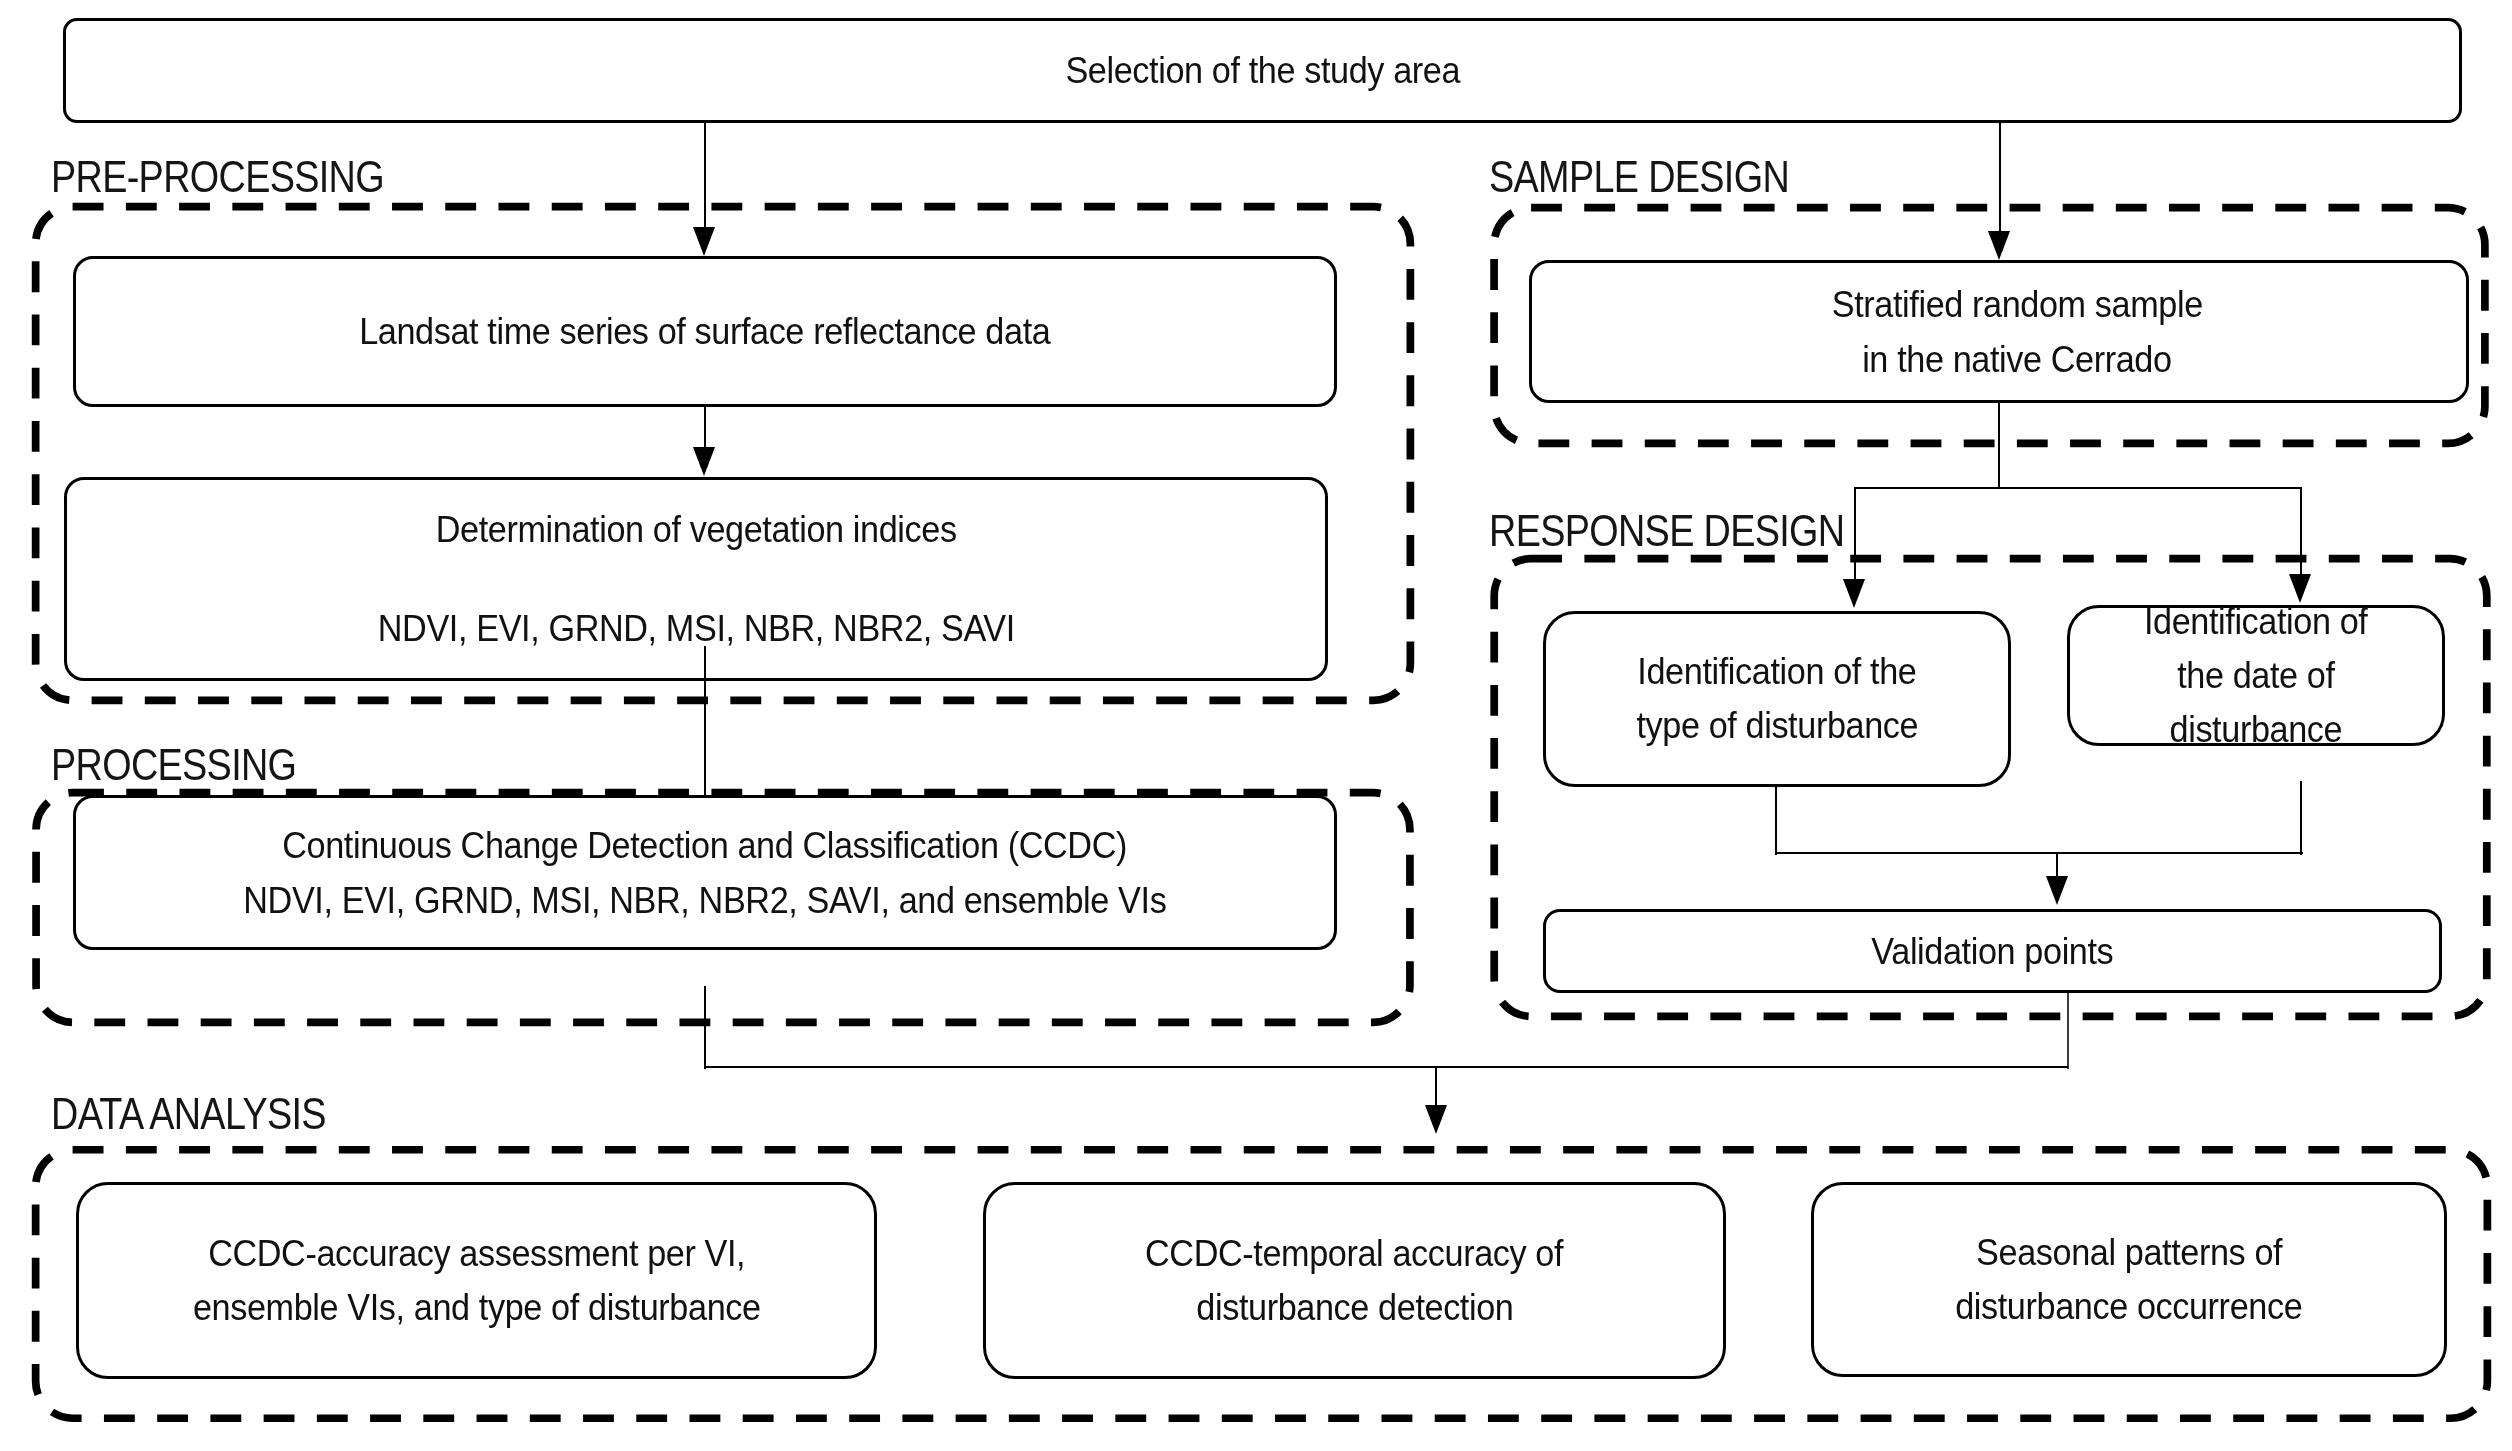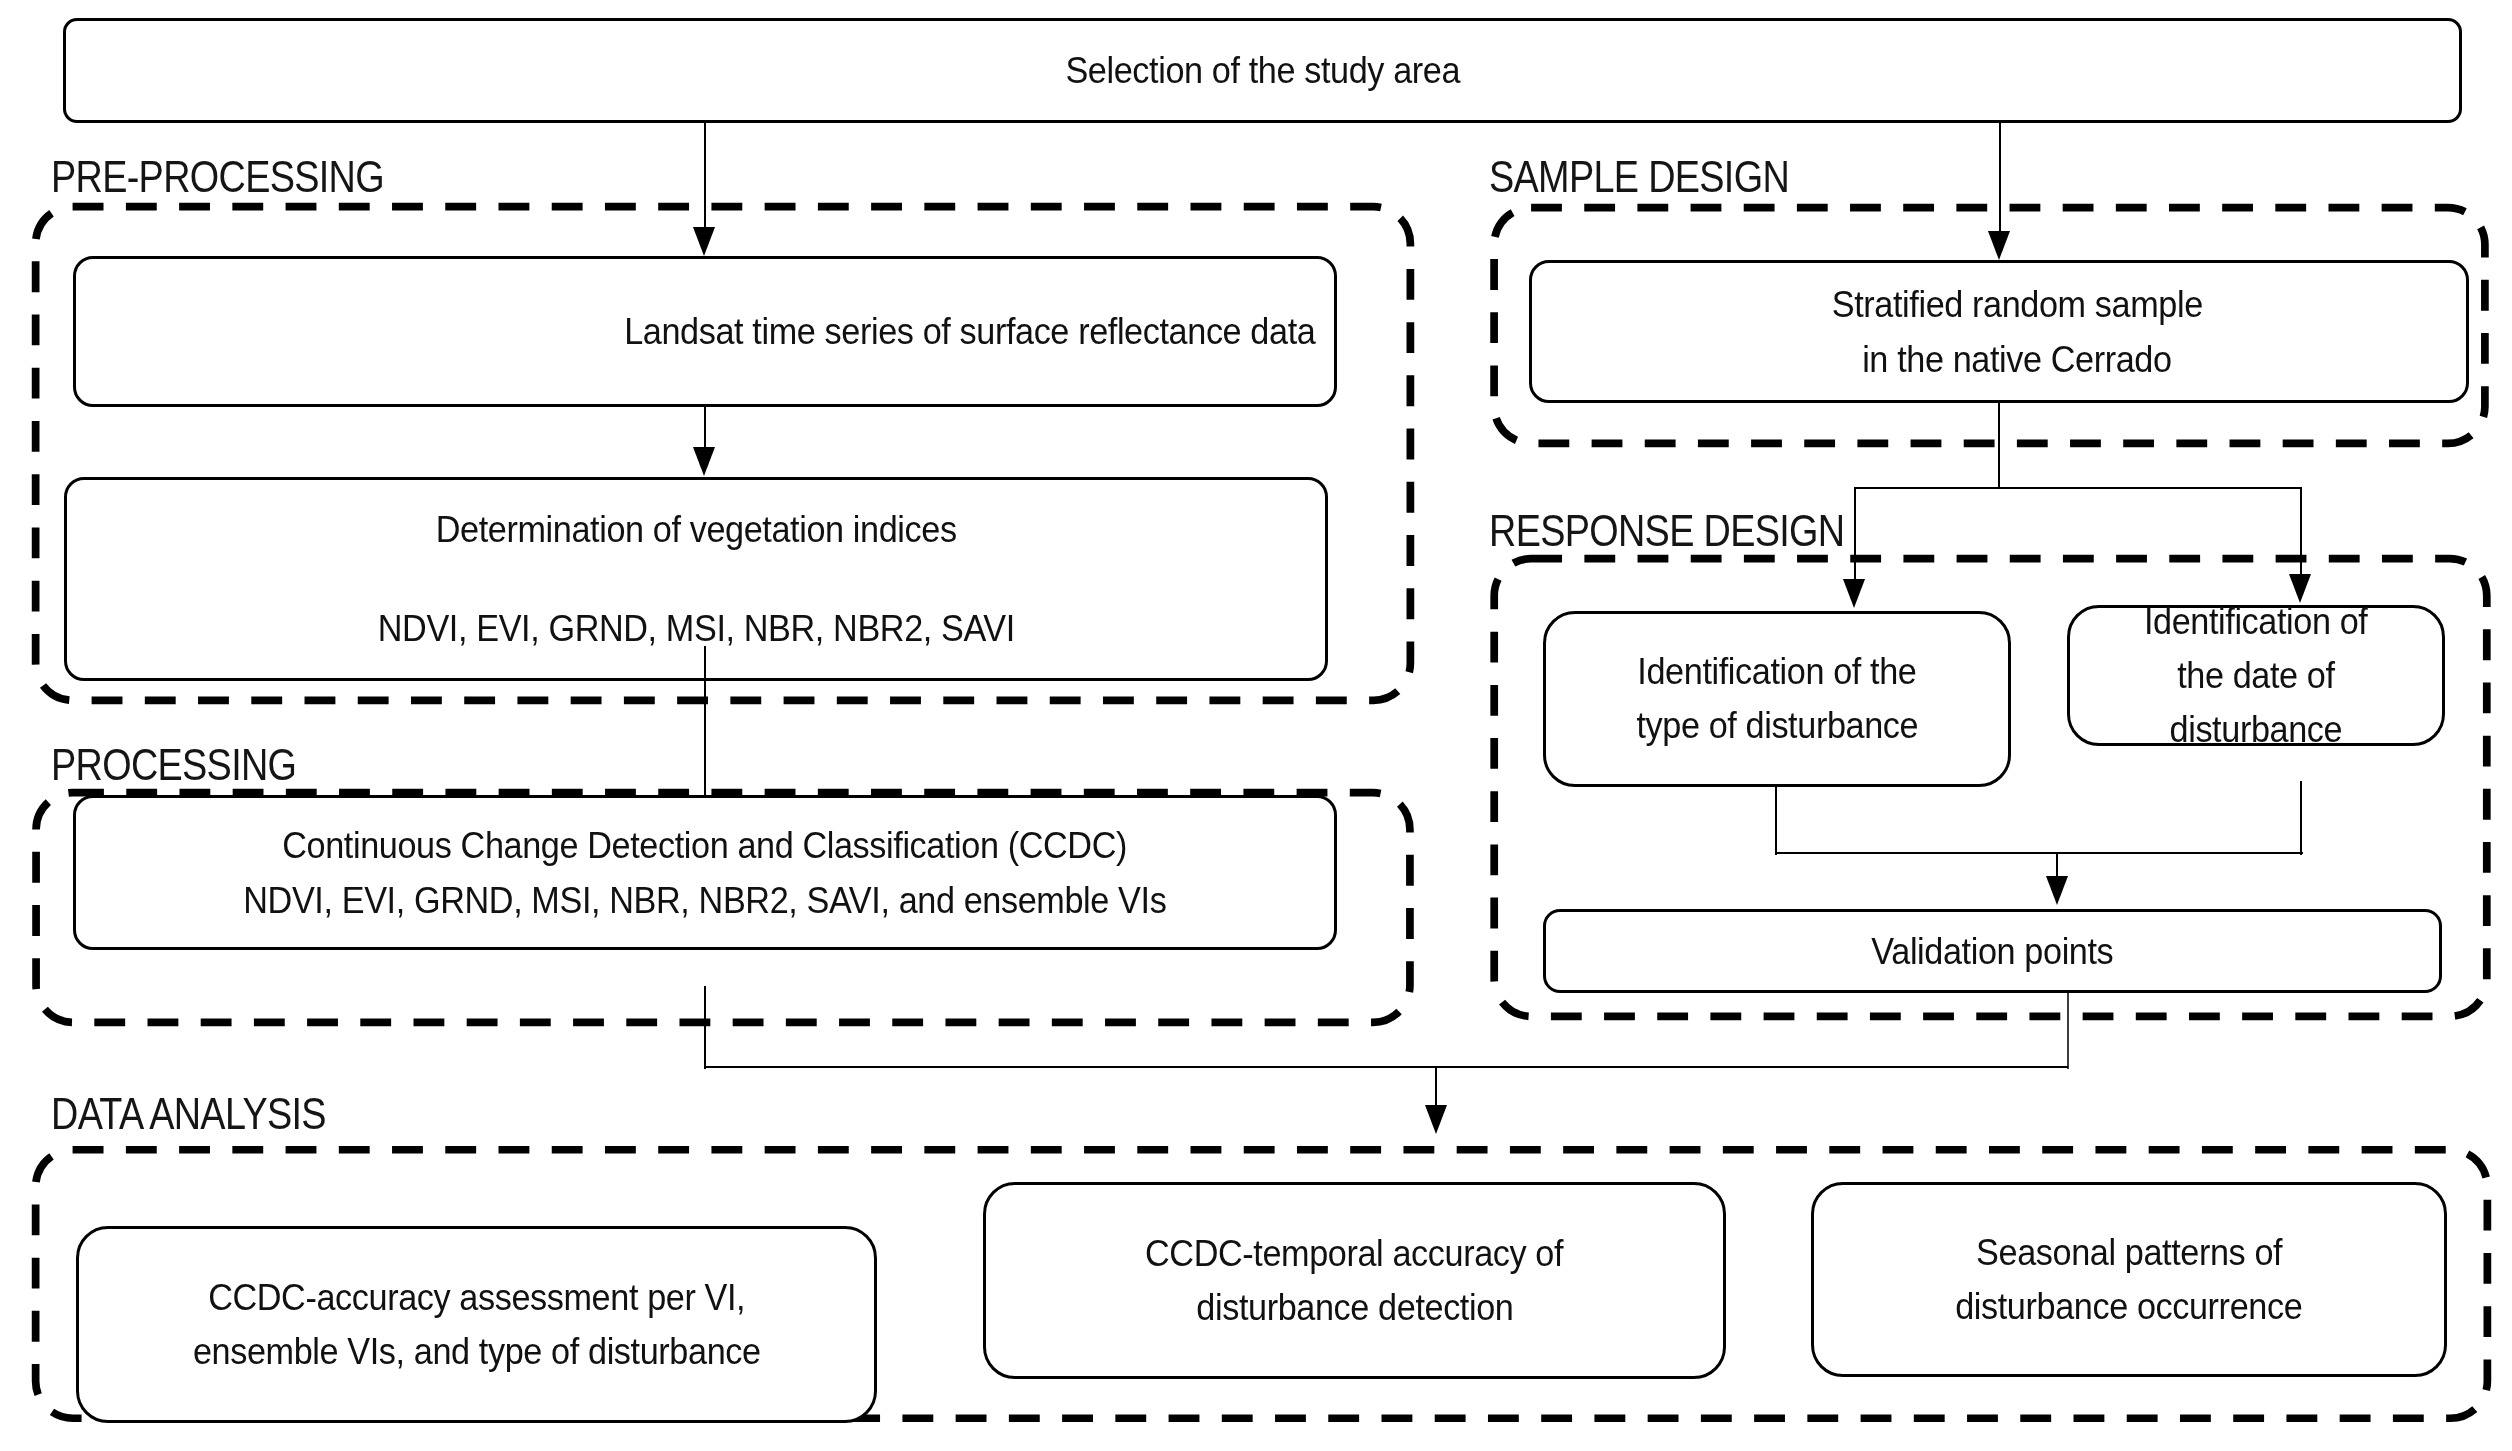--- a/index.html
+++ b/index.html
@@ -42,21 +42,21 @@
   <div class="ah" style="left:693px;top:227px;"></div>
   <div class="vline" style="left:1999px;top:123px;height:110px;"></div>
   <div class="ah" style="left:1988px;top:231px;"></div>
 
   <div class="seclabel" style="left:51px;top:154px;">PRE-PROCESSING</div>
 
   <svg class="dashed" style="left:31px;top:202px;" width="1384" height="503" viewBox="0 0 1794 652">
     <rect x="6" y="6" width="1782" height="640" rx="48" fill="none" stroke="#000" stroke-width="10" stroke-dasharray="40 29"></rect>
   </svg>
 
-  <div class="box" style="left:73px;top:256px;width:1264px;height:151px;align-items:flex-end;">
+  <div class="box" style="left:73px;top:256px;width:1264px;height:151px;">
     <span class="ln">Landsat time series of surface reflectance data</span>
   </div>
 
   <div class="vline" style="left:704px;top:407px;height:43px;"></div>
   <div class="ah" style="left:693px;top:447px;"></div>
 
   <div class="box" style="left:64px;top:477px;width:1264px;height:204px;gap:44px;">
     <span class="ln">Determination of vegetation indices</span>
     <span class="ln">NDVI, EVI, GRND, MSI, NBR, NBR2, SAVI</span>
   </div>
@@ -125,21 +125,21 @@
   <div class="hline" style="left:704px;top:1066px;width:1364px;"></div>
   <div class="vline" style="left:1435px;top:1066px;height:40px;"></div>
   <div class="ah" style="left:1425px;top:1105px;"></div>
 
   <div class="seclabel" style="left:51px;top:1091px;">DATA ANALYSIS</div>
 
   <svg class="dashed" style="left:31px;top:1145px;" width="2461" height="278" viewBox="0 0 3190 360">
     <rect x="6" y="6" width="3178" height="348" rx="48" fill="none" stroke="#000" stroke-width="10" stroke-dasharray="40 29"></rect>
   </svg>
 
-  <div class="box bigr" style="left:76px;top:1182px;width:801px;height:197px;line-height:54px;margin-top:44px;">
+  <div class="box bigr" style="left:76px;top:1182px;width:801px;height:197px;line-height:54px;">
     <span class="ln">CCDC-accuracy assessment per VI,</span>
     <span class="ln">ensemble VIs, and type of disturbance</span>
   </div>
 
   <div class="box bigr" style="left:983px;top:1182px;width:743px;height:197px;line-height:54px;">
     <span class="ln">CCDC-temporal accuracy of</span>
     <span class="ln">disturbance detection</span>
   </div>
 
   <div class="box bigr" style="left:1811px;top:1182px;width:636px;height:195px;line-height:54px;">

